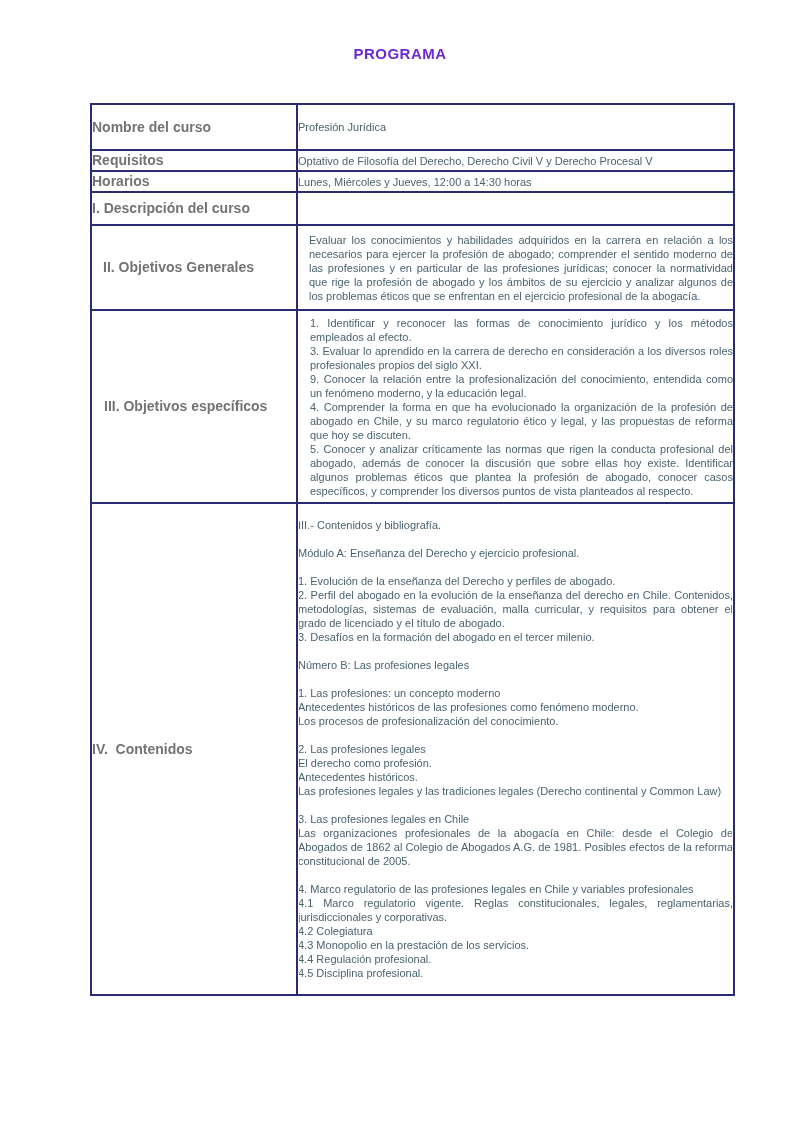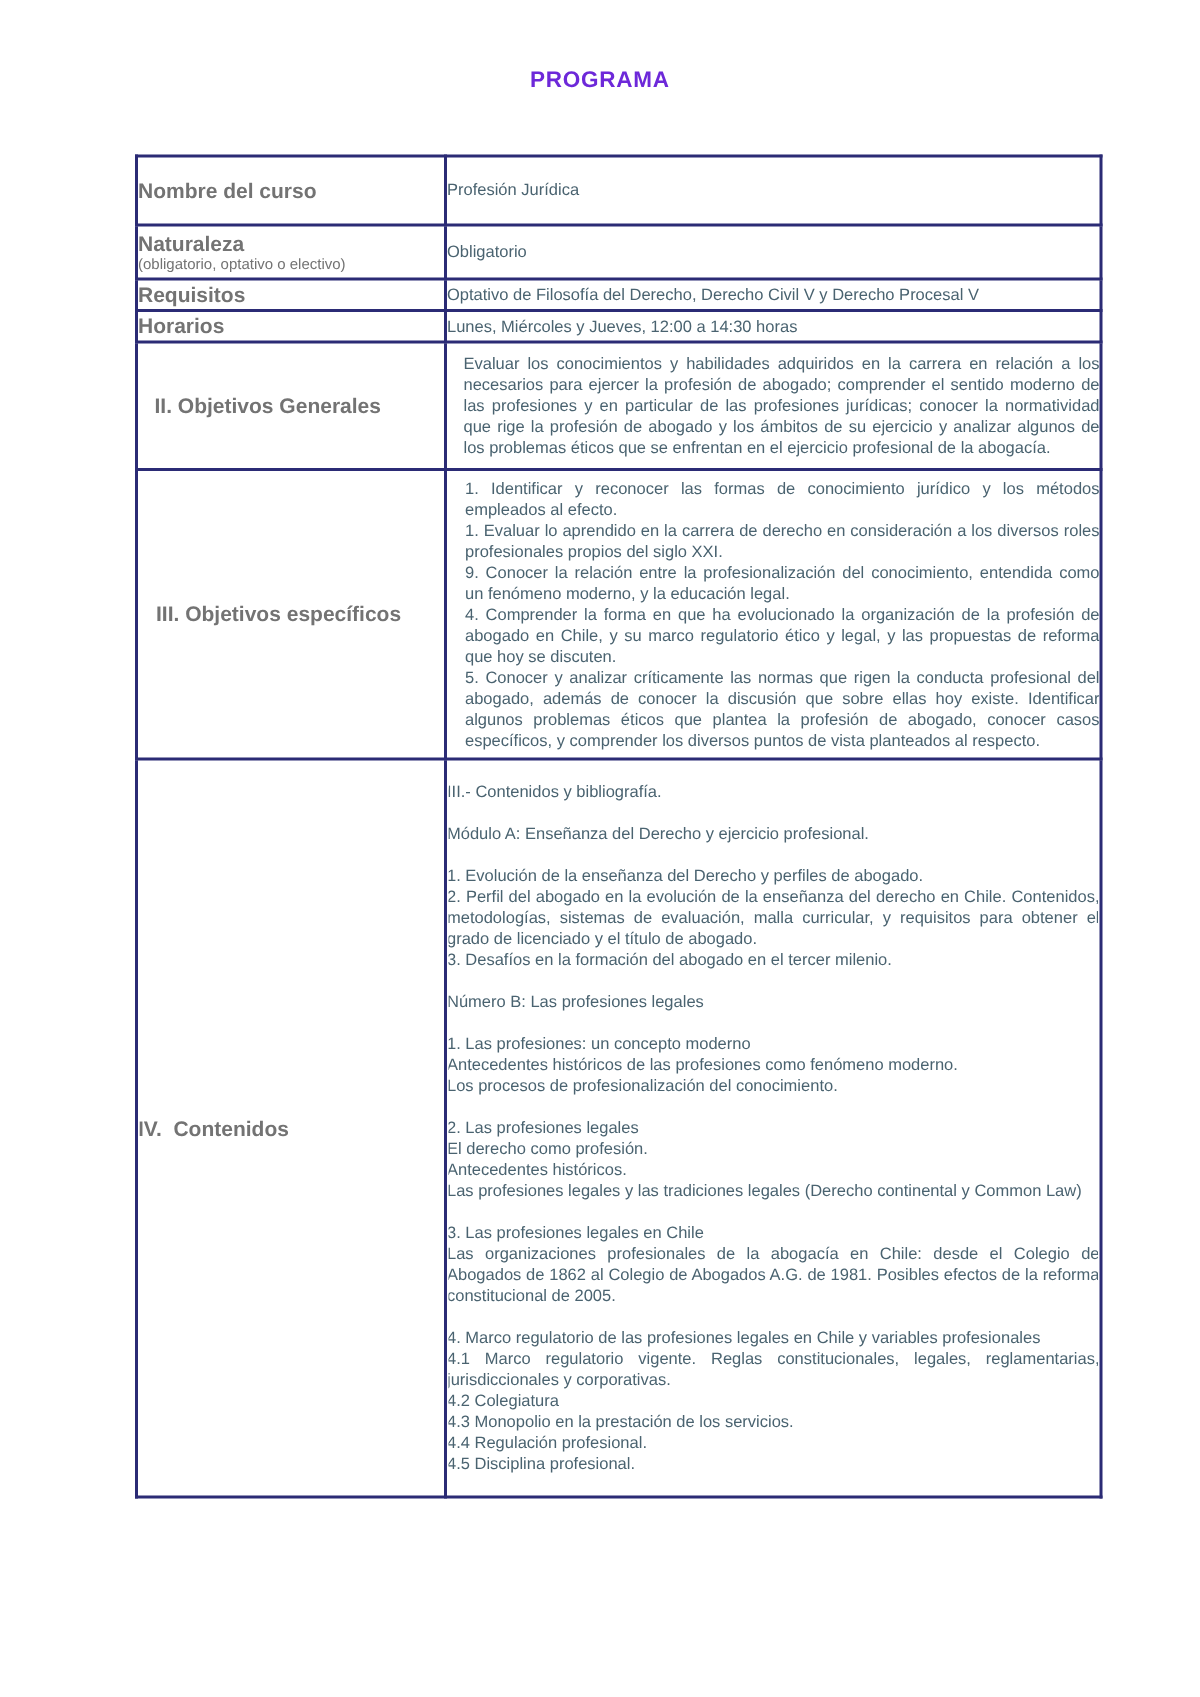--- a/index.html
+++ b/index.html
@@ -91,57 +91,56 @@
       <col class="c1">
       <col class="c2">
     </colgroup>
   <tbody>
     <tr class="r1">
       <td class="label-cell">
         <div class="row-label">Nombre del curso</div>
       </td>
       <td class="value-cell">Profesión Jurídica</td>
     </tr>
-    <tr class="r2">
-      <td class="label-cell">
-        <div class="row-label">Naturaleza</div>
-        <div class="row-sublabel">(obligatorio, optativo o electivo)</div>
-      </td>
-      <td class="value-cell">Obligatorio</td>
-    </tr>
     <tr class="r3">
       <td class="label-cell">
         <div class="row-label">Requisitos</div>
       </td>
       <td class="value-cell">Optativo de Filosofía del Derecho, Derecho Civil V y Derecho Procesal V</td>
     </tr>
     <tr class="r4">
       <td class="label-cell">
         <div class="row-label">Horarios</div>
       </td>
       <td class="value-cell">Lunes, Miércoles y Jueves, 12:00 a 14:30 horas</td>
+    </tr>
+    <tr class="r6">
+      <td class="label-cell">
+        <div class="row-label">I. Descripción del curso</div>
+      </td>
+      <td class="value-cell"></td>
     </tr>
     <tr class="r7">
       <td class="label-cell">
         <div class="row-label">II. Objetivos Generales</div>
       </td>
       <td class="value-cell value-top">
           <div class="block">
             <div class="para">Evaluar los conocimientos y habilidades adquiridos en la carrera en relación a los necesarios para ejercer la profesión de abogado; comprender el sentido moderno de las profesiones y en particular de las profesiones jurídicas; conocer la normatividad que rige la profesión de abogado y los ámbitos de su ejercicio y analizar algunos de los problemas éticos que se enfrentan en el ejercicio profesional de la abogacía.</div>
           </div>
         </td>
     </tr>
     <tr class="r8">
       <td class="label-cell">
         <div class="row-label">III. Objetivos específicos</div>
       </td>
       <td class="value-cell value-top">
           <div class="block">
             <div class="para">1. Identificar y reconocer las formas de conocimiento jurídico y los métodos empleados al efecto.</div>
-            <div class="para">1. Evaluar lo aprendido en la carrera de derecho en consideración a los diversos roles profesionales propios del siglo XXI.</div>
+            <div class="para">3. Evaluar lo aprendido en la carrera de derecho en consideración a los diversos roles profesionales propios del siglo XXI.</div>
             <div class="para">9. Conocer la relación entre la profesionalización del conocimiento, entendida como un fenómeno moderno, y la educación legal.</div>
             <div class="para">4. Comprender la forma en que ha evolucionado la organización de la profesión de abogado en Chile, y su marco regulatorio ético y legal, y las propuestas de reforma que hoy se discuten.</div>
             <div class="para">5. Conocer y analizar críticamente las normas que rigen la conducta profesional del abogado, además de conocer la discusión que sobre ellas hoy existe. Identificar algunos problemas éticos que plantea la profesión de abogado, conocer casos específicos, y comprender los diversos puntos de vista planteados al respecto.</div>
           </div>
         </td>
     </tr>
     <tr class="r9">
       <td class="label-cell">
         <div class="row-label">IV.  Contenidos</div>
       </td>

